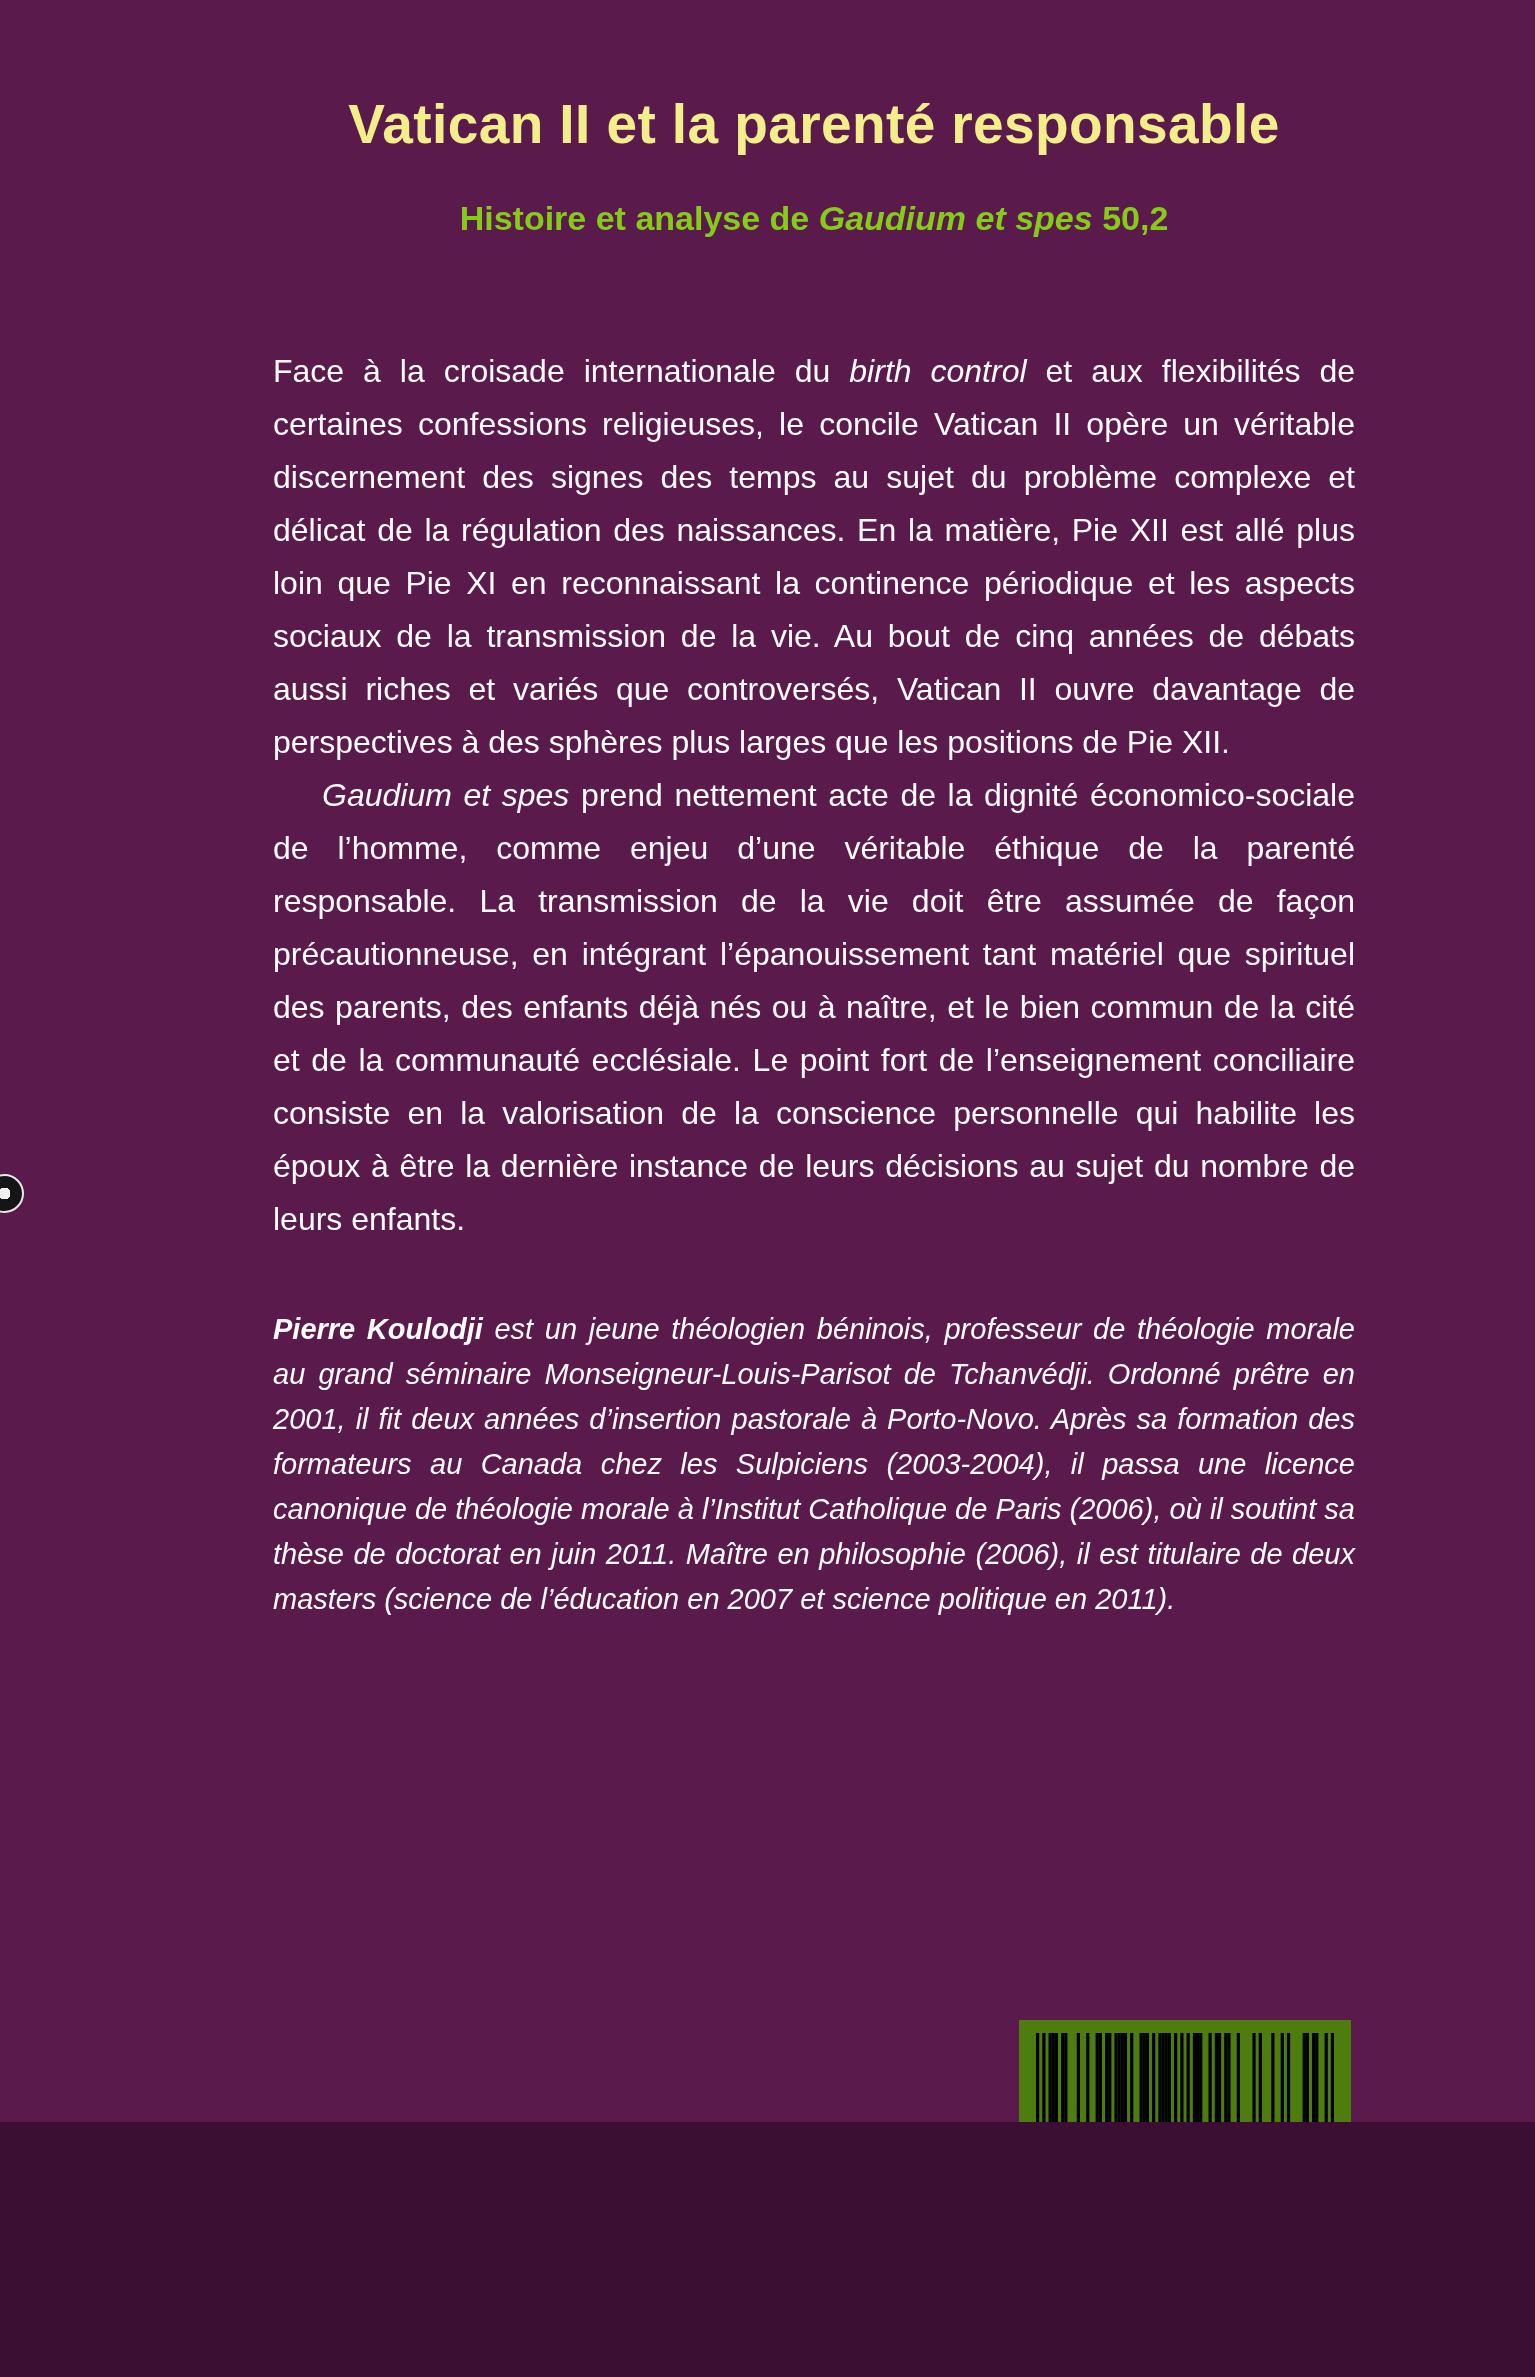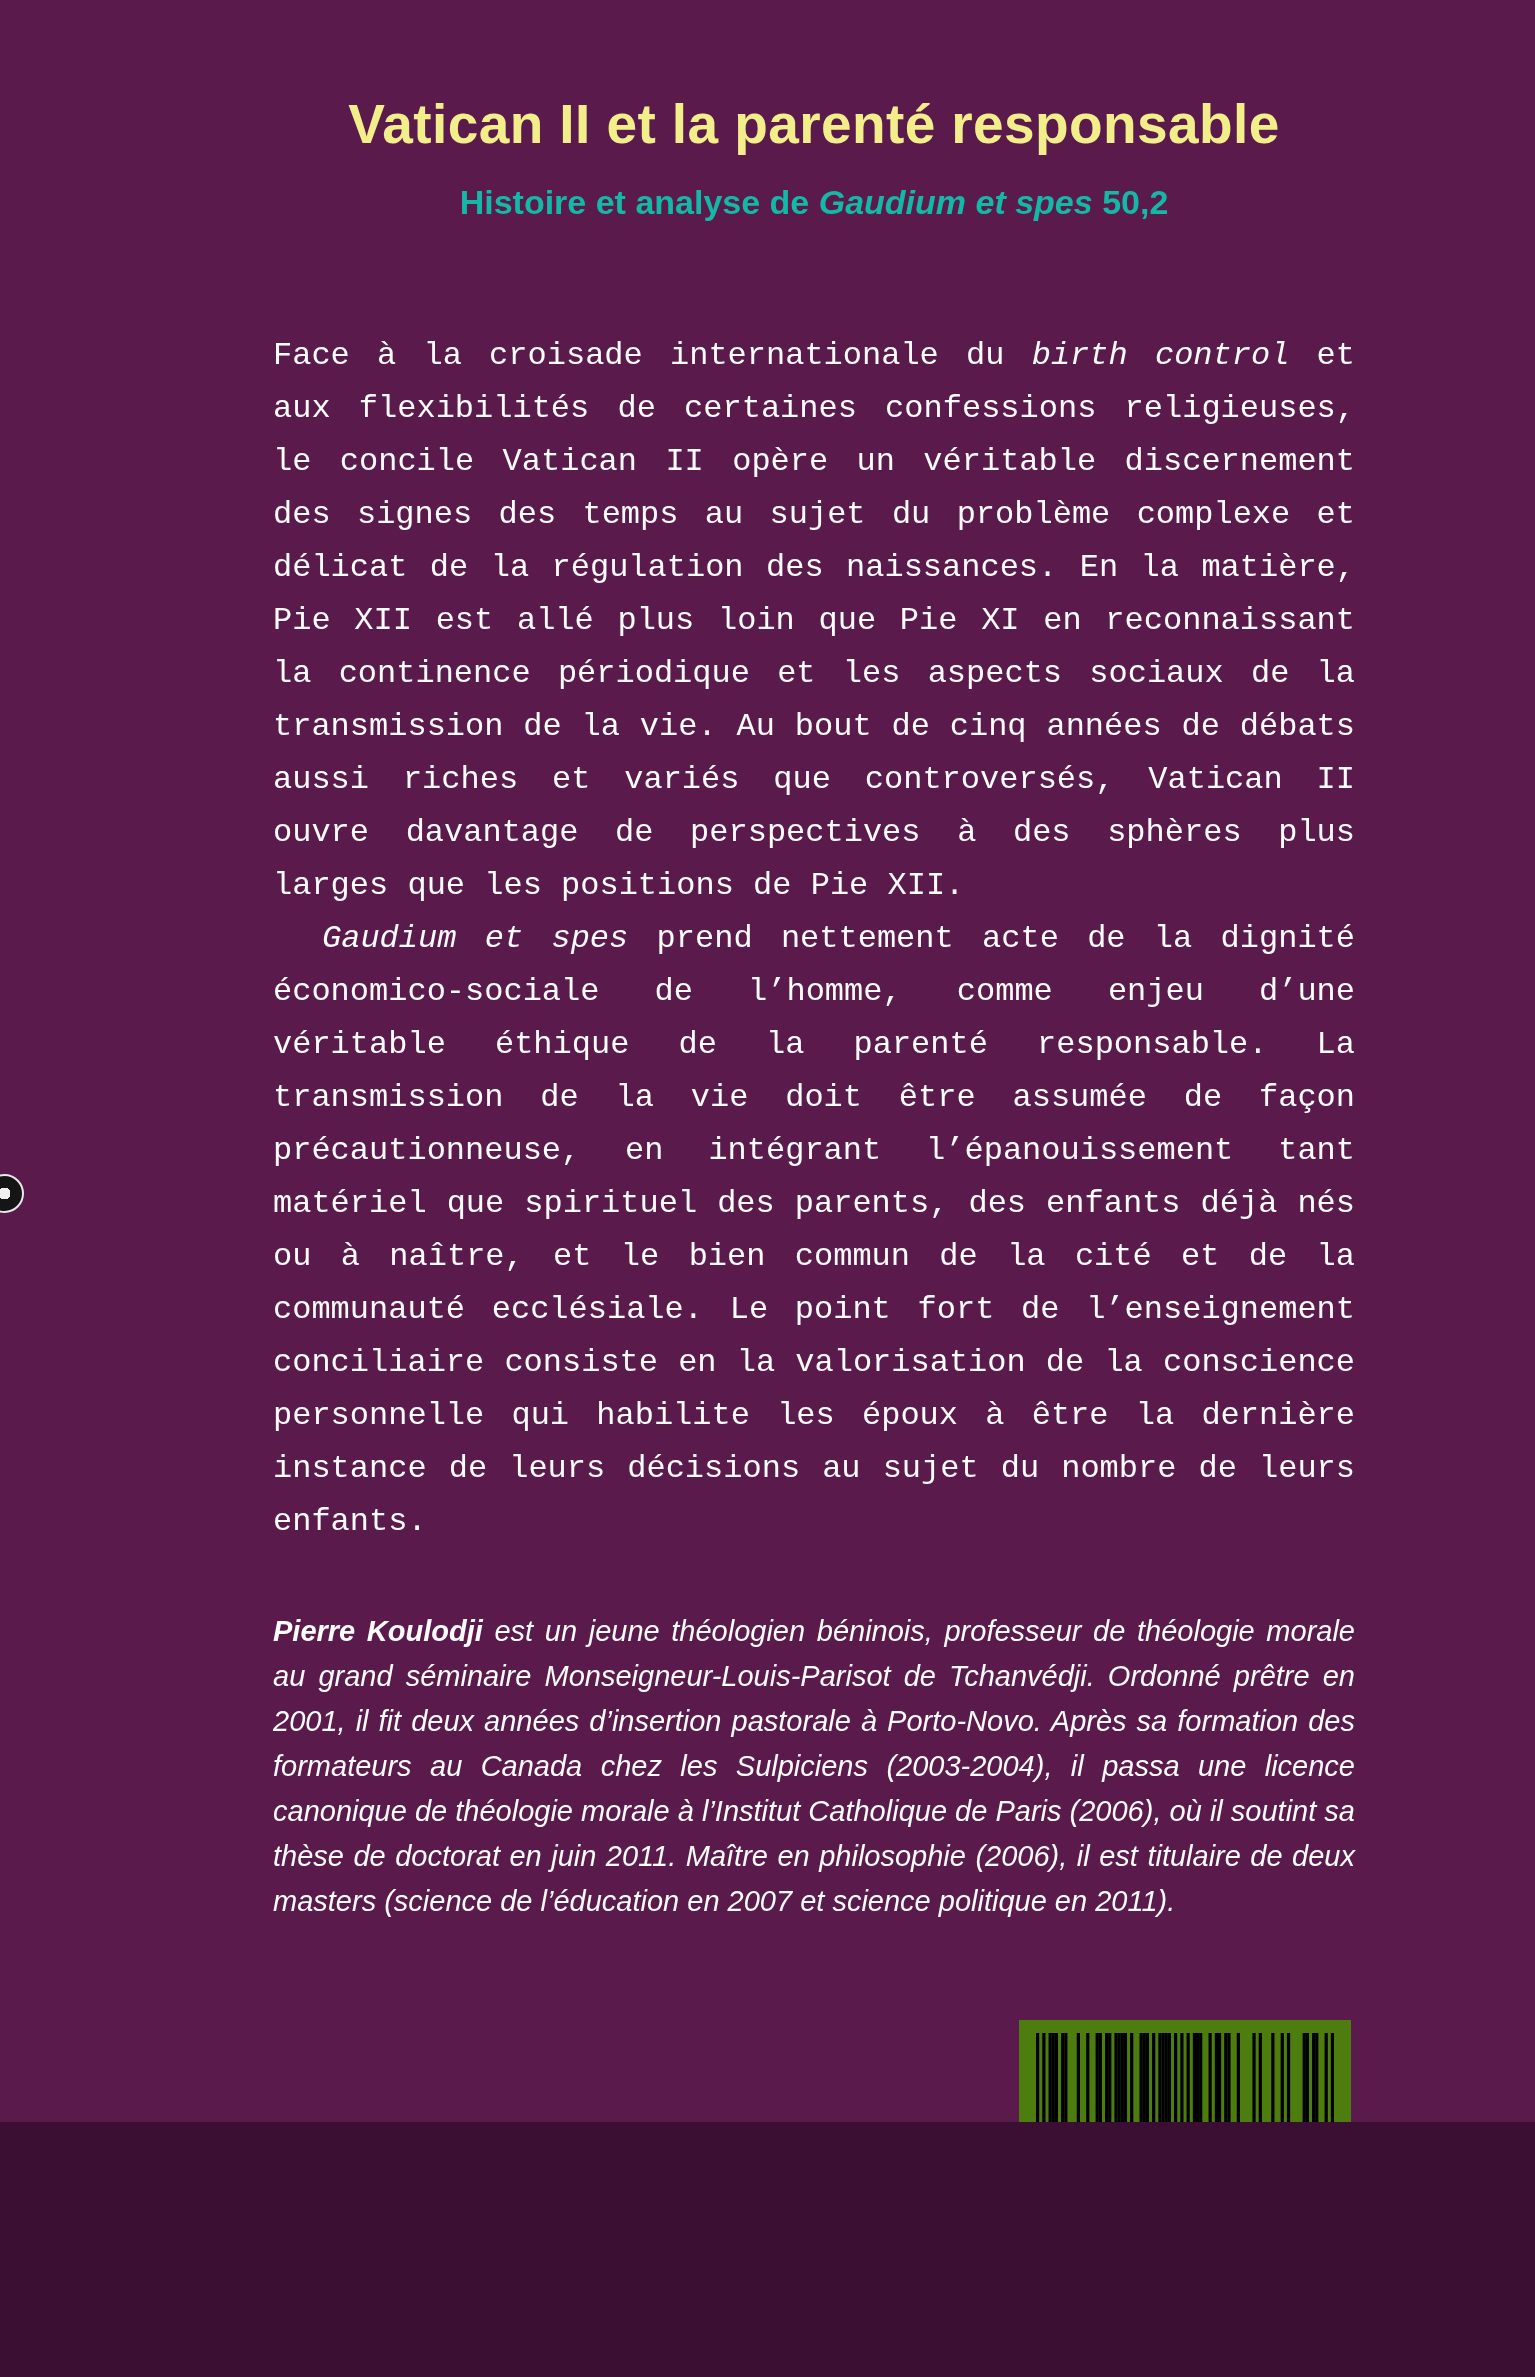--- a/index.html
+++ b/index.html
@@ -23,34 +23,34 @@
     margin: 0;
     padding-top: 94px;
     text-align: center;
     font-size: 55px;
     line-height: 1.1;
     font-weight: bold;
     color: #f2ee8a;
     letter-spacing: 0.4px;
   }
   .subtitle {
-    margin: 28px 0 0 0;
+    margin: 44px 0 0 0;
     text-align: center;
     font-size: 34px;
     font-weight: bold;
-    color: #14b8a6;
+    color: #84cc16;
   }
   .blurb {
     margin-top: 107px;
     font-size: 32px;
     line-height: 53px;
     text-align: justify;
     color: #fdfdfd;
   }
-  .blurb p { margin: 0; font-family: Liberation Mono, monospace; }
+  .blurb p { margin: 0; }
   .blurb p.indent { text-indent: 49px; }
   .bio {
     margin-top: 61px;
     font-size: 29px;
     line-height: 45px;
     font-style: italic;
     text-align: justify;
     color: #fdfdfd;
   }
   .price {

